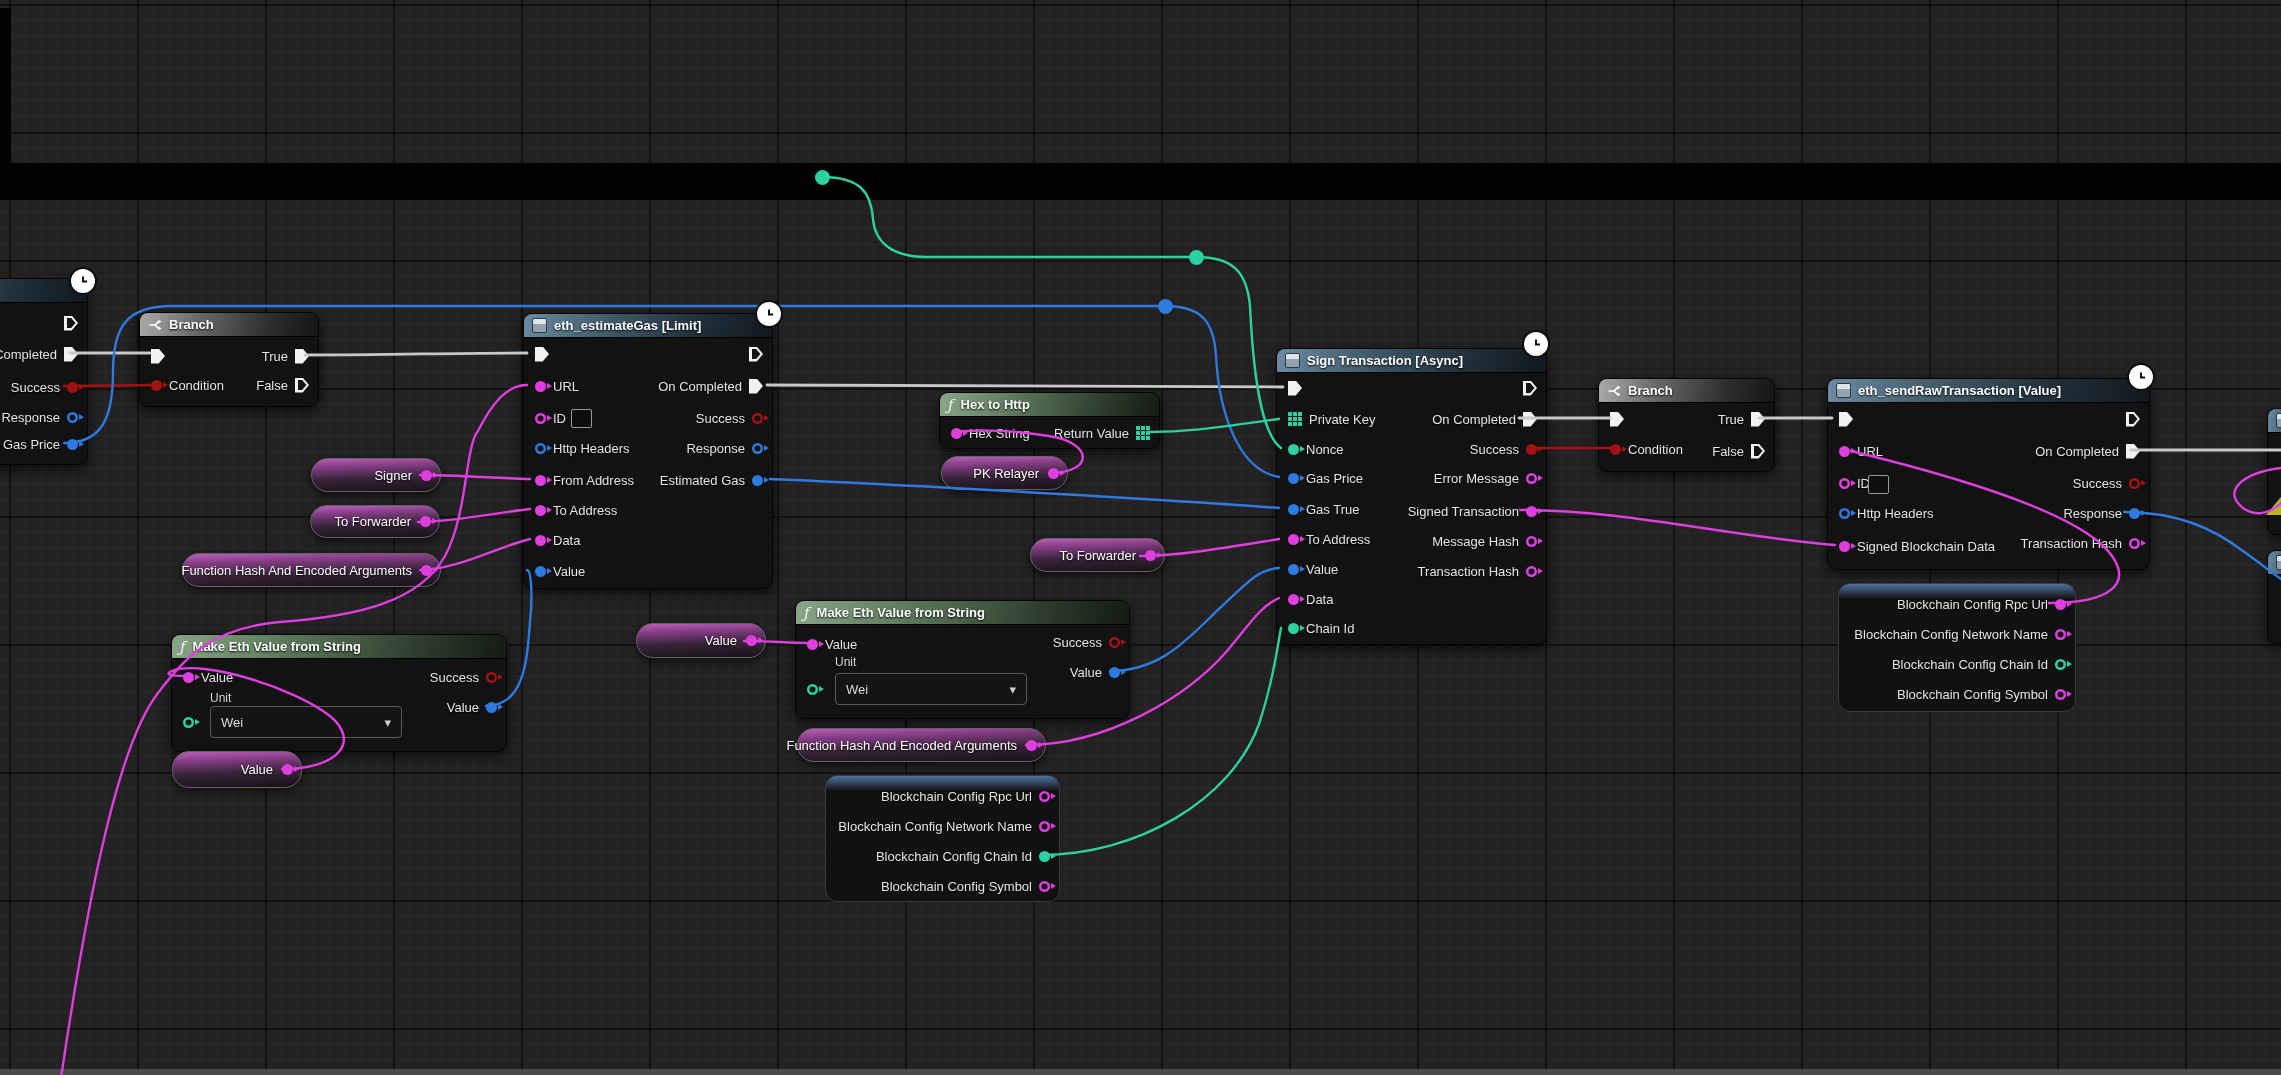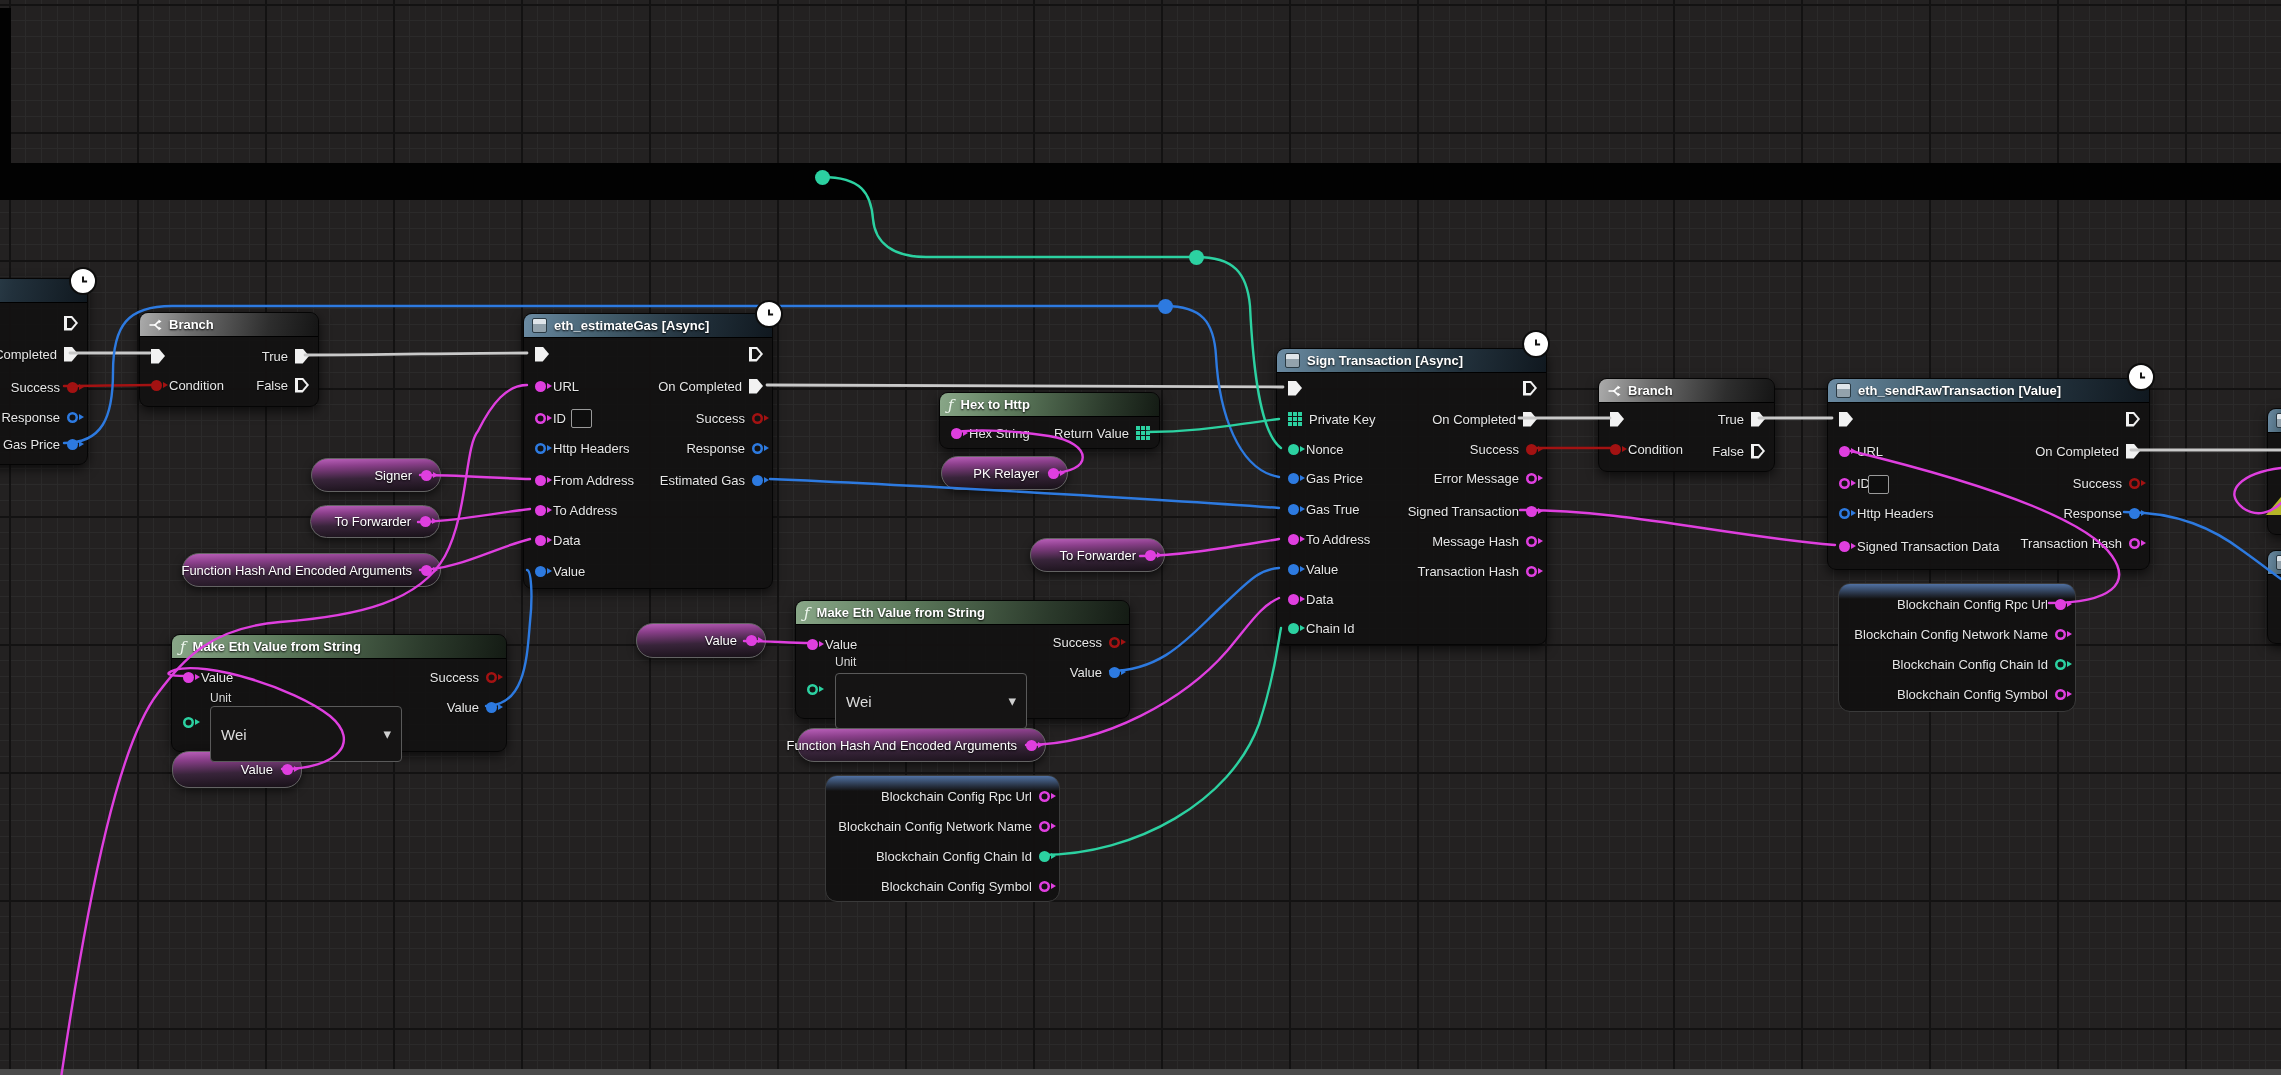--- a/index.html
+++ b/index.html
@@ -50,21 +50,21 @@
     box-shadow:5px 0 0 currentColor,10px 0 0 currentColor,0 5px 0 currentColor,5px 5px 0 currentColor,
     10px 5px 0 currentColor,0 10px 0 currentColor,5px 10px 0 currentColor,10px 10px 0 currentColor;}
   
   .pill{position:absolute;border-radius:17px;border:1px solid #636363;z-index:2;
     background:linear-gradient(178deg,#b95fb9 0%,#8a3f8a 22%,#38243a 58%,#181118 100%);
     box-shadow:0 3px 8px rgba(0,0,0,.6);display:flex;align-items:center;justify-content:flex-end;
     padding-right:28px;color:#fff;font-size:13px;text-shadow:0 1px 2px #000;white-space:nowrap;}
   .pill .pdot{position:absolute;right:8px;top:50%;margin-top:-5.5px;}
   
   .dropdown{position:absolute;background:#151414;border:1px solid #5a5a5a;border-radius:4px;z-index:2;
-    display:flex;align-items:center;color:#dcdcdc;font-size:15px;padding:12px 10px;justify-content:space-between;}
+    display:flex;align-items:center;color:#dcdcdc;font-size:13px;padding:0 10px;justify-content:space-between;}
   .textbox{position:absolute;background:#0e0e0e;border:1px solid #9a9a9a;border-radius:2px;z-index:2;}
   .flabel{position:absolute;font-size:12px;color:#dcdcdc;z-index:2;text-shadow:0 1px 1px #000;}
   
   #wires{position:absolute;left:0;top:0;z-index:3;pointer-events:none;}
   .reroute{position:absolute;width:15px;height:15px;border-radius:50%;z-index:4;}
   .clockb{position:absolute;width:24px;height:24px;border-radius:50%;background:#fff;border:2px solid #0d0d0d;
     z-index:5;display:flex;align-items:center;justify-content:center;}
   .tri{position:absolute;z-index:2;}
   .watermark{position:absolute;right:19px;bottom:24px;font-size:56px;font-weight:bold;
     color:#4f4f4f;letter-spacing:1px;z-index:1;}
@@ -161,21 +161,21 @@
       <div class="prow right" style="top: 59px;">
         <span class="plab">False</span>
         <span class="pexec">
           <i></i>
         </span>
       </div>
     </div>
     <div class="node" style="left: 523px; top: 313px; width: 248px; height: 274px;">
       <div class="nhead async">
         <span class="nicon cube-icon"></span>
-        <span class="ntitle">eth_estimateGas [Async]</span>
+        <span class="ntitle">eth_estimateGas [Limit]</span>
       </div>
       <div class="prow left" style="top: 27px;">
         <span class="pexec f"></span>
         <span class="plab"></span>
       </div>
       <div class="prow left" style="top: 59px;">
         <span class="pcirc" style="color: rgb(223, 63, 223);"></span>
         <span class="plab">URL</span>
       </div>
       <div class="prow left" style="top: 91px;">
@@ -432,21 +432,21 @@
       <div class="prow left" style="top: 91px;">
         <span class="pcirc h" style="color: rgb(223, 63, 223);"></span>
         <span class="plab">ID</span>
       </div>
       <div class="prow left" style="top: 121px;">
         <span class="pcirc h" style="color: rgb(45, 122, 224);"></span>
         <span class="plab">Http Headers</span>
       </div>
       <div class="prow left" style="top: 154px;">
         <span class="pcirc" style="color: rgb(223, 63, 223);"></span>
-        <span class="plab">Signed Transaction Data</span>
+        <span class="plab">Signed Blockchain Data</span>
       </div>
       <div class="prow right" style="top: 27px;">
         <span class="plab"></span>
         <span class="pexec">
           <i></i>
         </span>
       </div>
       <div class="prow right" style="top: 59px;">
         <span class="plab">On Completed</span>
         <span class="pexec f"></span>

